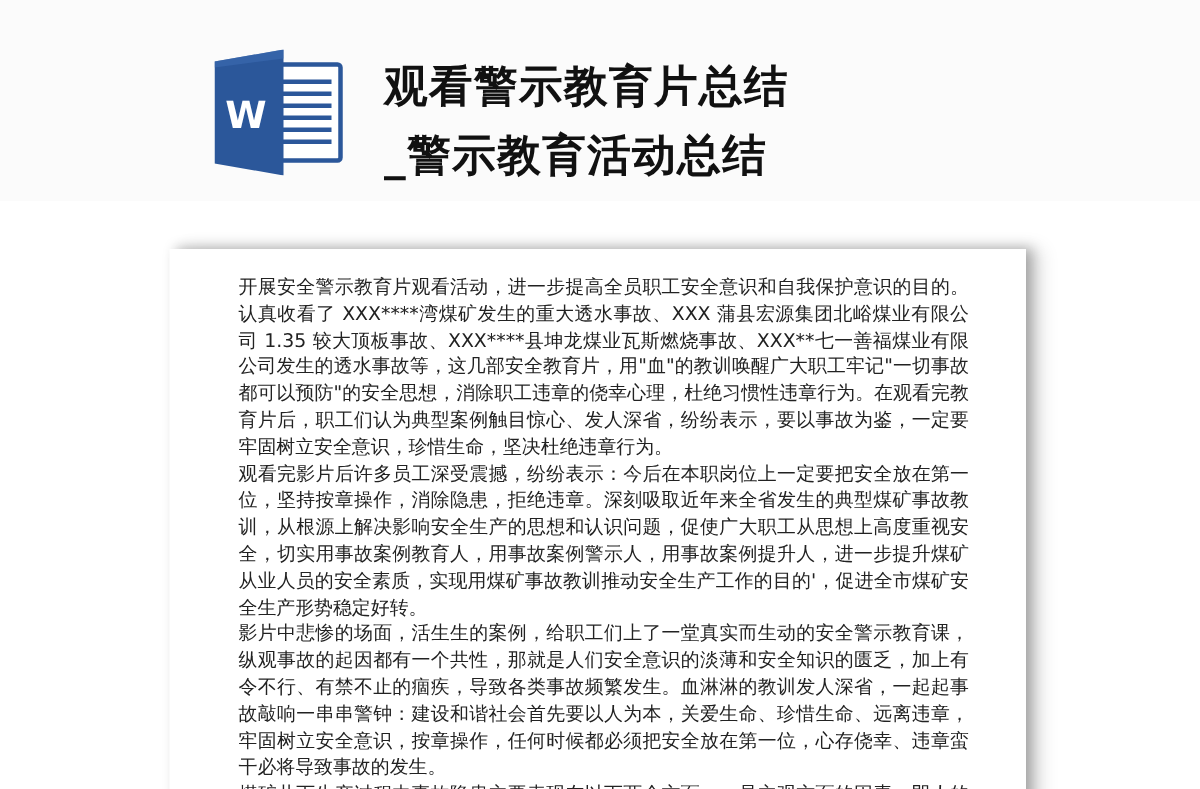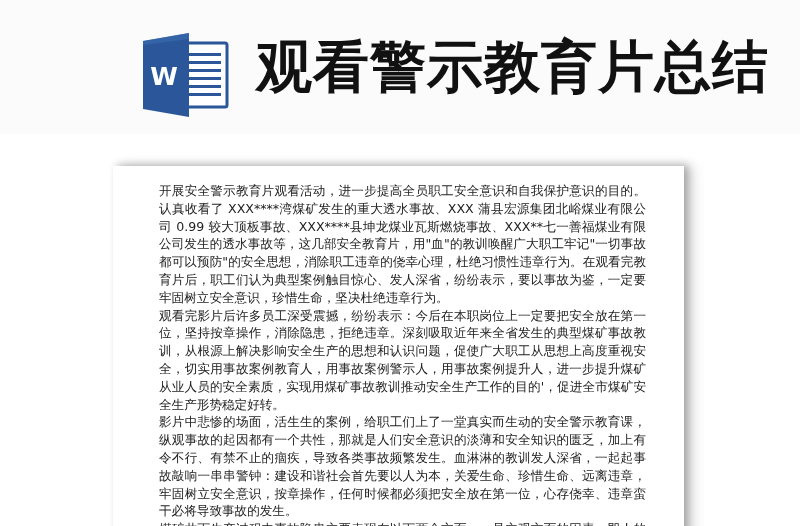--- a/index.html
+++ b/index.html
@@ -10,24 +10,24 @@
     position: relative;
   }
   .header-band {
     position: absolute; left: 0; top: 0; width: 800px; height: 134px;
     background: #fbfbfb;
   }
   .word-icon {
     position: absolute; left: 143px; top: 33px; width: 86px; height: 84px;
   }
   .title {
-    position: absolute; left: 256px; top: 44px;
+    position: absolute; left: 256px; top: 34px;
     font-family: "DejaVu Sans", sans-serif;
     font-weight: bold;
-    font-size: 56px; line-height: 46px;
+    font-size: 29px; line-height: 46px;
     color: #111111;
     letter-spacing: 1px;
     margin: 0;
   }
   .page {
     position: absolute; left: 113px; top: 166px; width: 571px; height: 400px;
     background: #ffffff;
     box-shadow: 4px -1px 8px rgba(0,0,0,0.28), 10px 0 12px rgba(0,0,0,0.12);
   }
   .page-content {
@@ -52,23 +52,24 @@
       <rect x="44" y="44" width="34" height="3"></rect>
       <rect x="44" y="52" width="34" height="3"></rect>
       <rect x="44" y="60" width="34" height="3"></rect>
     </g>
     <polygon points="0,8 46,0 46,84 0,76" fill="#2b579a"></polygon>
     <polygon points="0,8 46,0 46,6 0,12" fill="#3c6bb3" opacity="0.6"></polygon>
     <text x="21" y="52" text-anchor="middle" font-family="DejaVu Sans, sans-serif" font-weight="bold" font-size="25" fill="#ffffff">W</text>
   </svg>
   <h1 class="title">
     <div>观看警示教育片总结</div>
+    <div>_警示教育活动总结</div>
   </h1>
 </div>
 
 <div class="page">
   <div class="page-content">
-    <p class="para">开展安全警示教育片观看活动，进一步提高全员职工安全意识和自我保护意识的目的。认真收看了 XXX****湾煤矿发生的重大透水事故、XXX 蒲县宏源集团北峪煤业有限公司 0.99 较大顶板事故、XXX****县坤龙煤业瓦斯燃烧事故、XXX**七一善福煤业有限公司发生的透水事故等，这几部安全教育片，用"血"的教训唤醒广大职工牢记"一切事故都可以预防"的安全思想，消除职工违章的侥幸心理，杜绝习惯性违章行为。在观看完教育片后，职工们认为典型案例触目惊心、发人深省，纷纷表示，要以事故为鉴，一定要牢固树立安全意识，珍惜生命，坚决杜绝违章行为。</p>
+    <p class="para">开展安全警示教育片观看活动，进一步提高全员职工安全意识和自我保护意识的目的。认真收看了 XXX****湾煤矿发生的重大透水事故、XXX 蒲县宏源集团北峪煤业有限公司 1.35 较大顶板事故、XXX****县坤龙煤业瓦斯燃烧事故、XXX**七一善福煤业有限公司发生的透水事故等，这几部安全教育片，用"血"的教训唤醒广大职工牢记"一切事故都可以预防"的安全思想，消除职工违章的侥幸心理，杜绝习惯性违章行为。在观看完教育片后，职工们认为典型案例触目惊心、发人深省，纷纷表示，要以事故为鉴，一定要牢固树立安全意识，珍惜生命，坚决杜绝违章行为。</p>
     <p class="para">观看完影片后许多员工深受震撼，纷纷表示：今后在本职岗位上一定要把安全放在第一位，坚持按章操作，消除隐患，拒绝违章。深刻吸取近年来全省发生的典型煤矿事故教训，从根源上解决影响安全生产的思想和认识问题，促使广大职工从思想上高度重视安全，切实用事故案例教育人，用事故案例警示人，用事故案例提升人，进一步提升煤矿从业人员的安全素质，实现用煤矿事故教训推动安全生产工作的目的'，促进全市煤矿安全生产形势稳定好转。</p>
     <p class="para">影片中悲惨的场面，活生生的案例，给职工们上了一堂真实而生动的安全警示教育课，纵观事故的起因都有一个共性，那就是人们安全意识的淡薄和安全知识的匮乏，加上有令不行、有禁不止的痼疾，导致各类事故频繁发生。血淋淋的教训发人深省，一起起事故敲响一串串警钟：建设和谐社会首先要以人为本，关爱生命、珍惜生命、远离违章，牢固树立安全意识，按章操作，任何时候都必须把安全放在第一位，心存侥幸、违章蛮干必将导致事故的发生。</p>
     <p class="para">煤矿井下生产过程中事故隐患主要表现在以下两个方面：一是主观方面的因素，即人的行为不规范指行为人，没有严格执行井下的安全操作规程和有关安全生产的各项规章制度;二是</p>
   </div>
 </div>
 
 </body></html>

